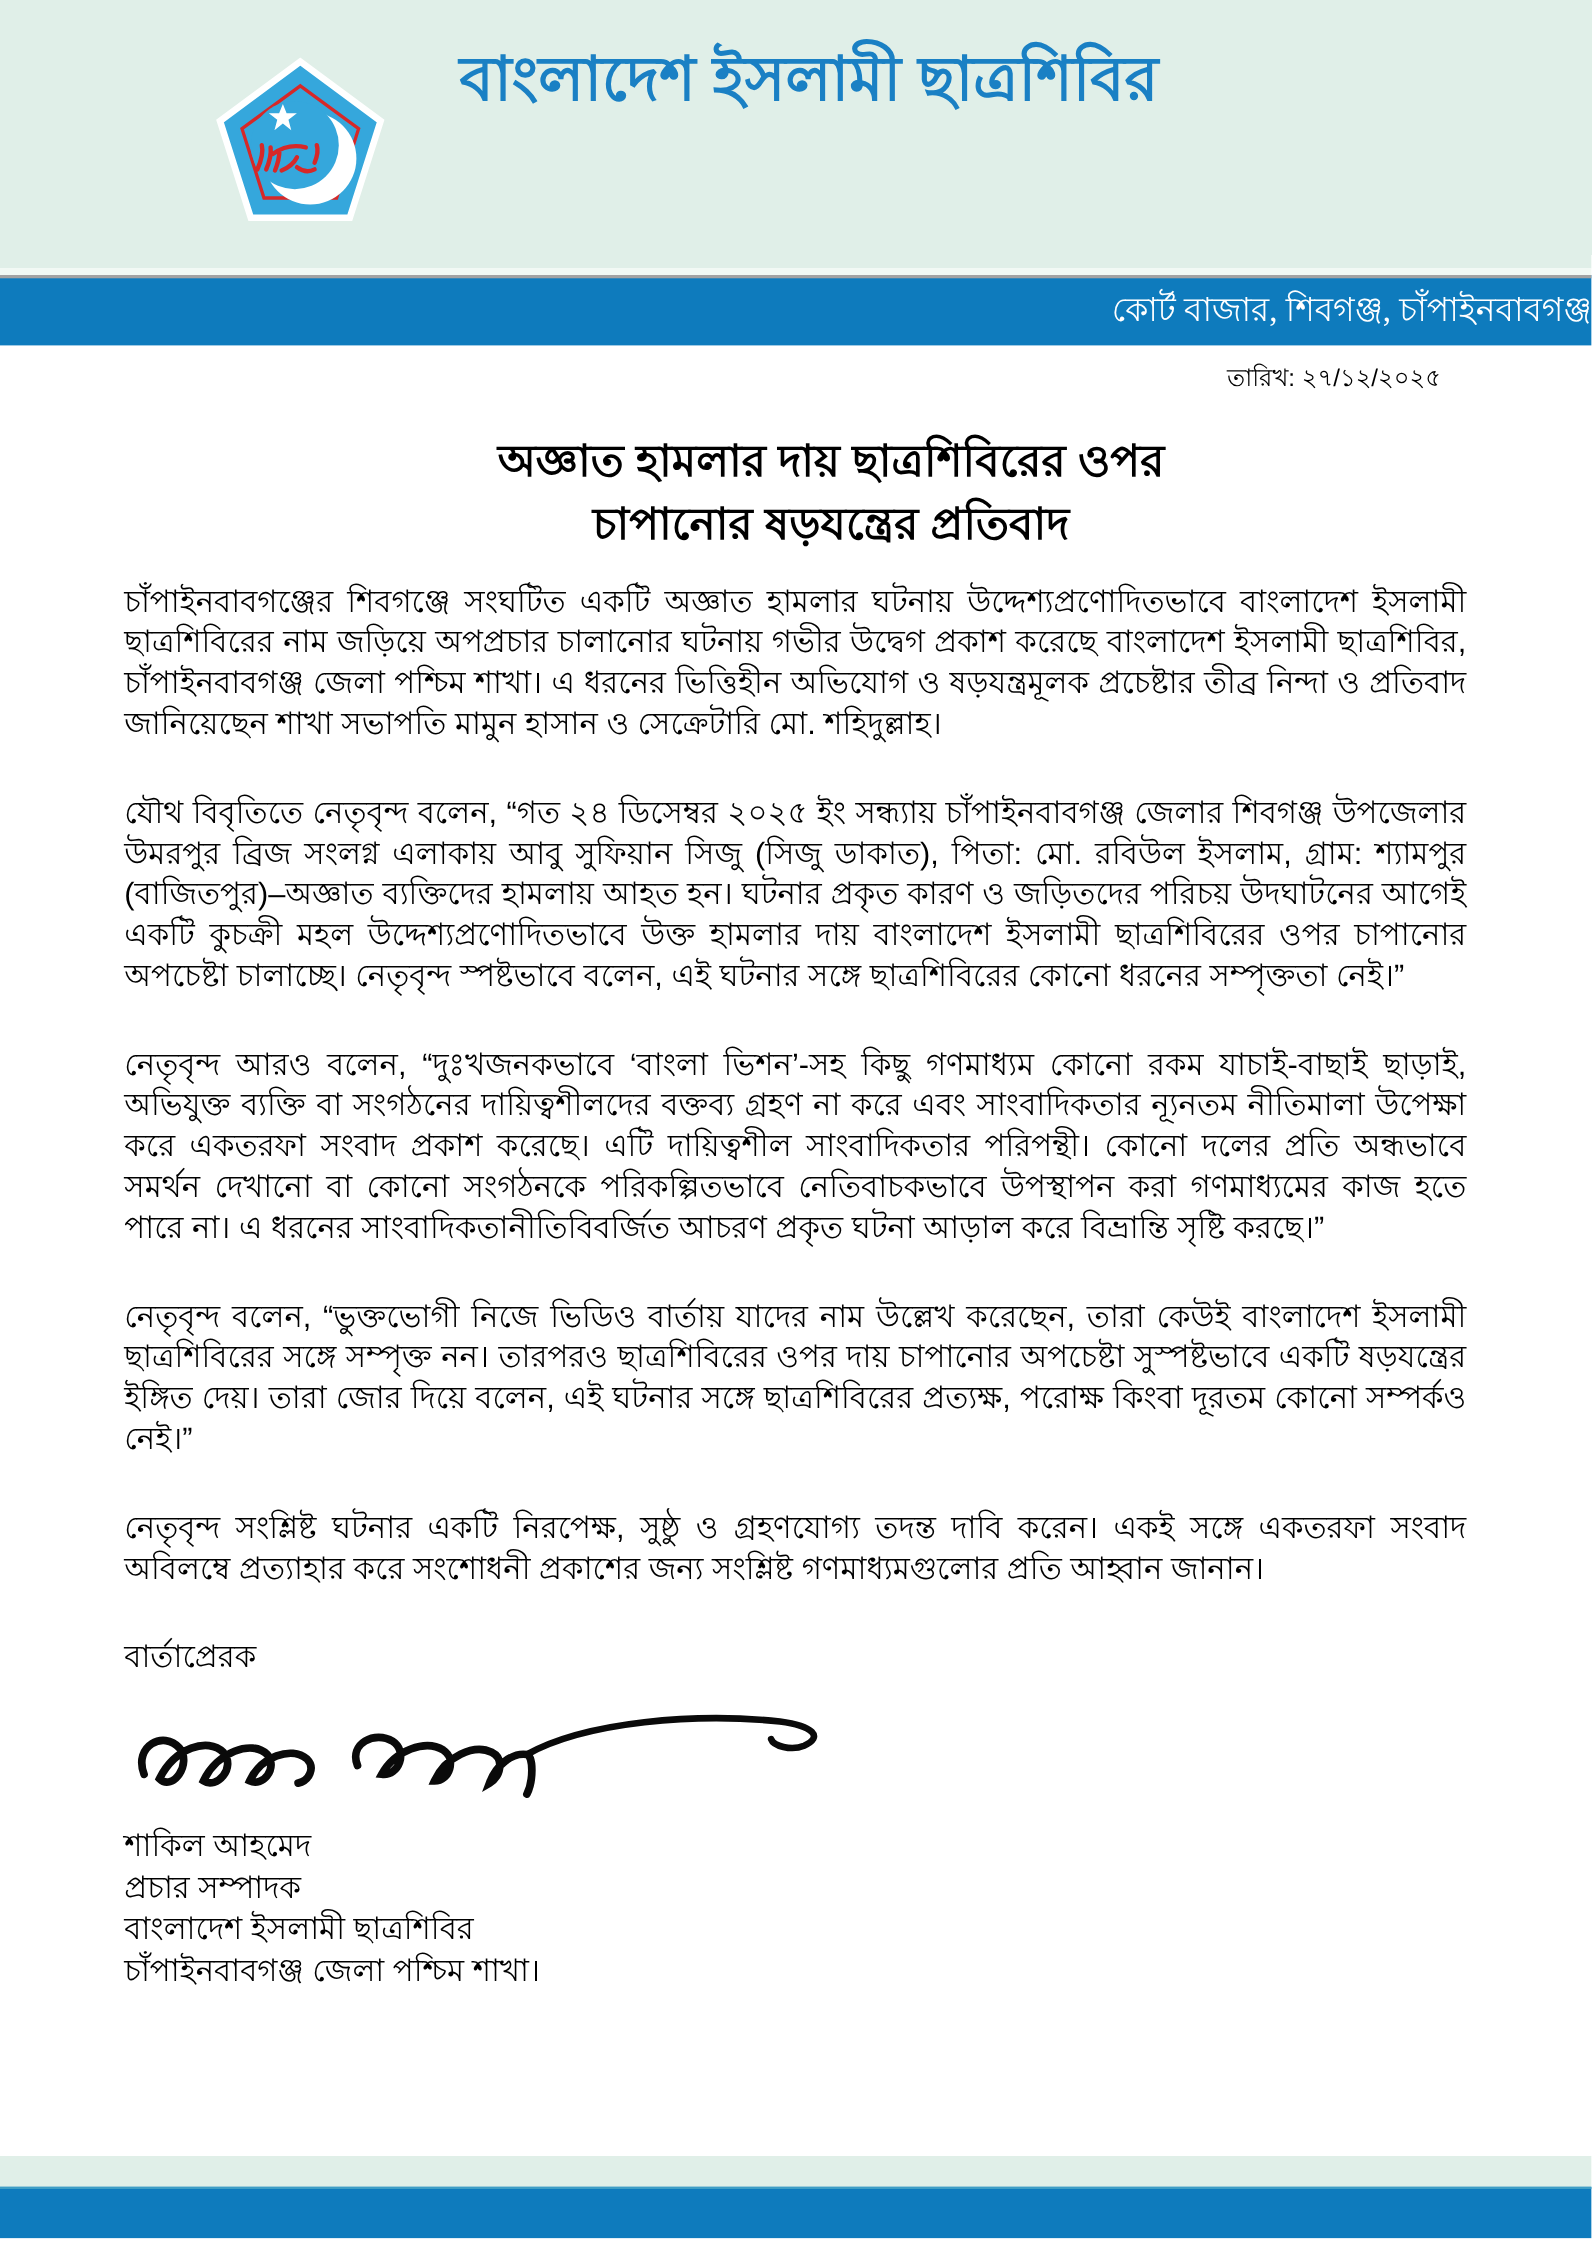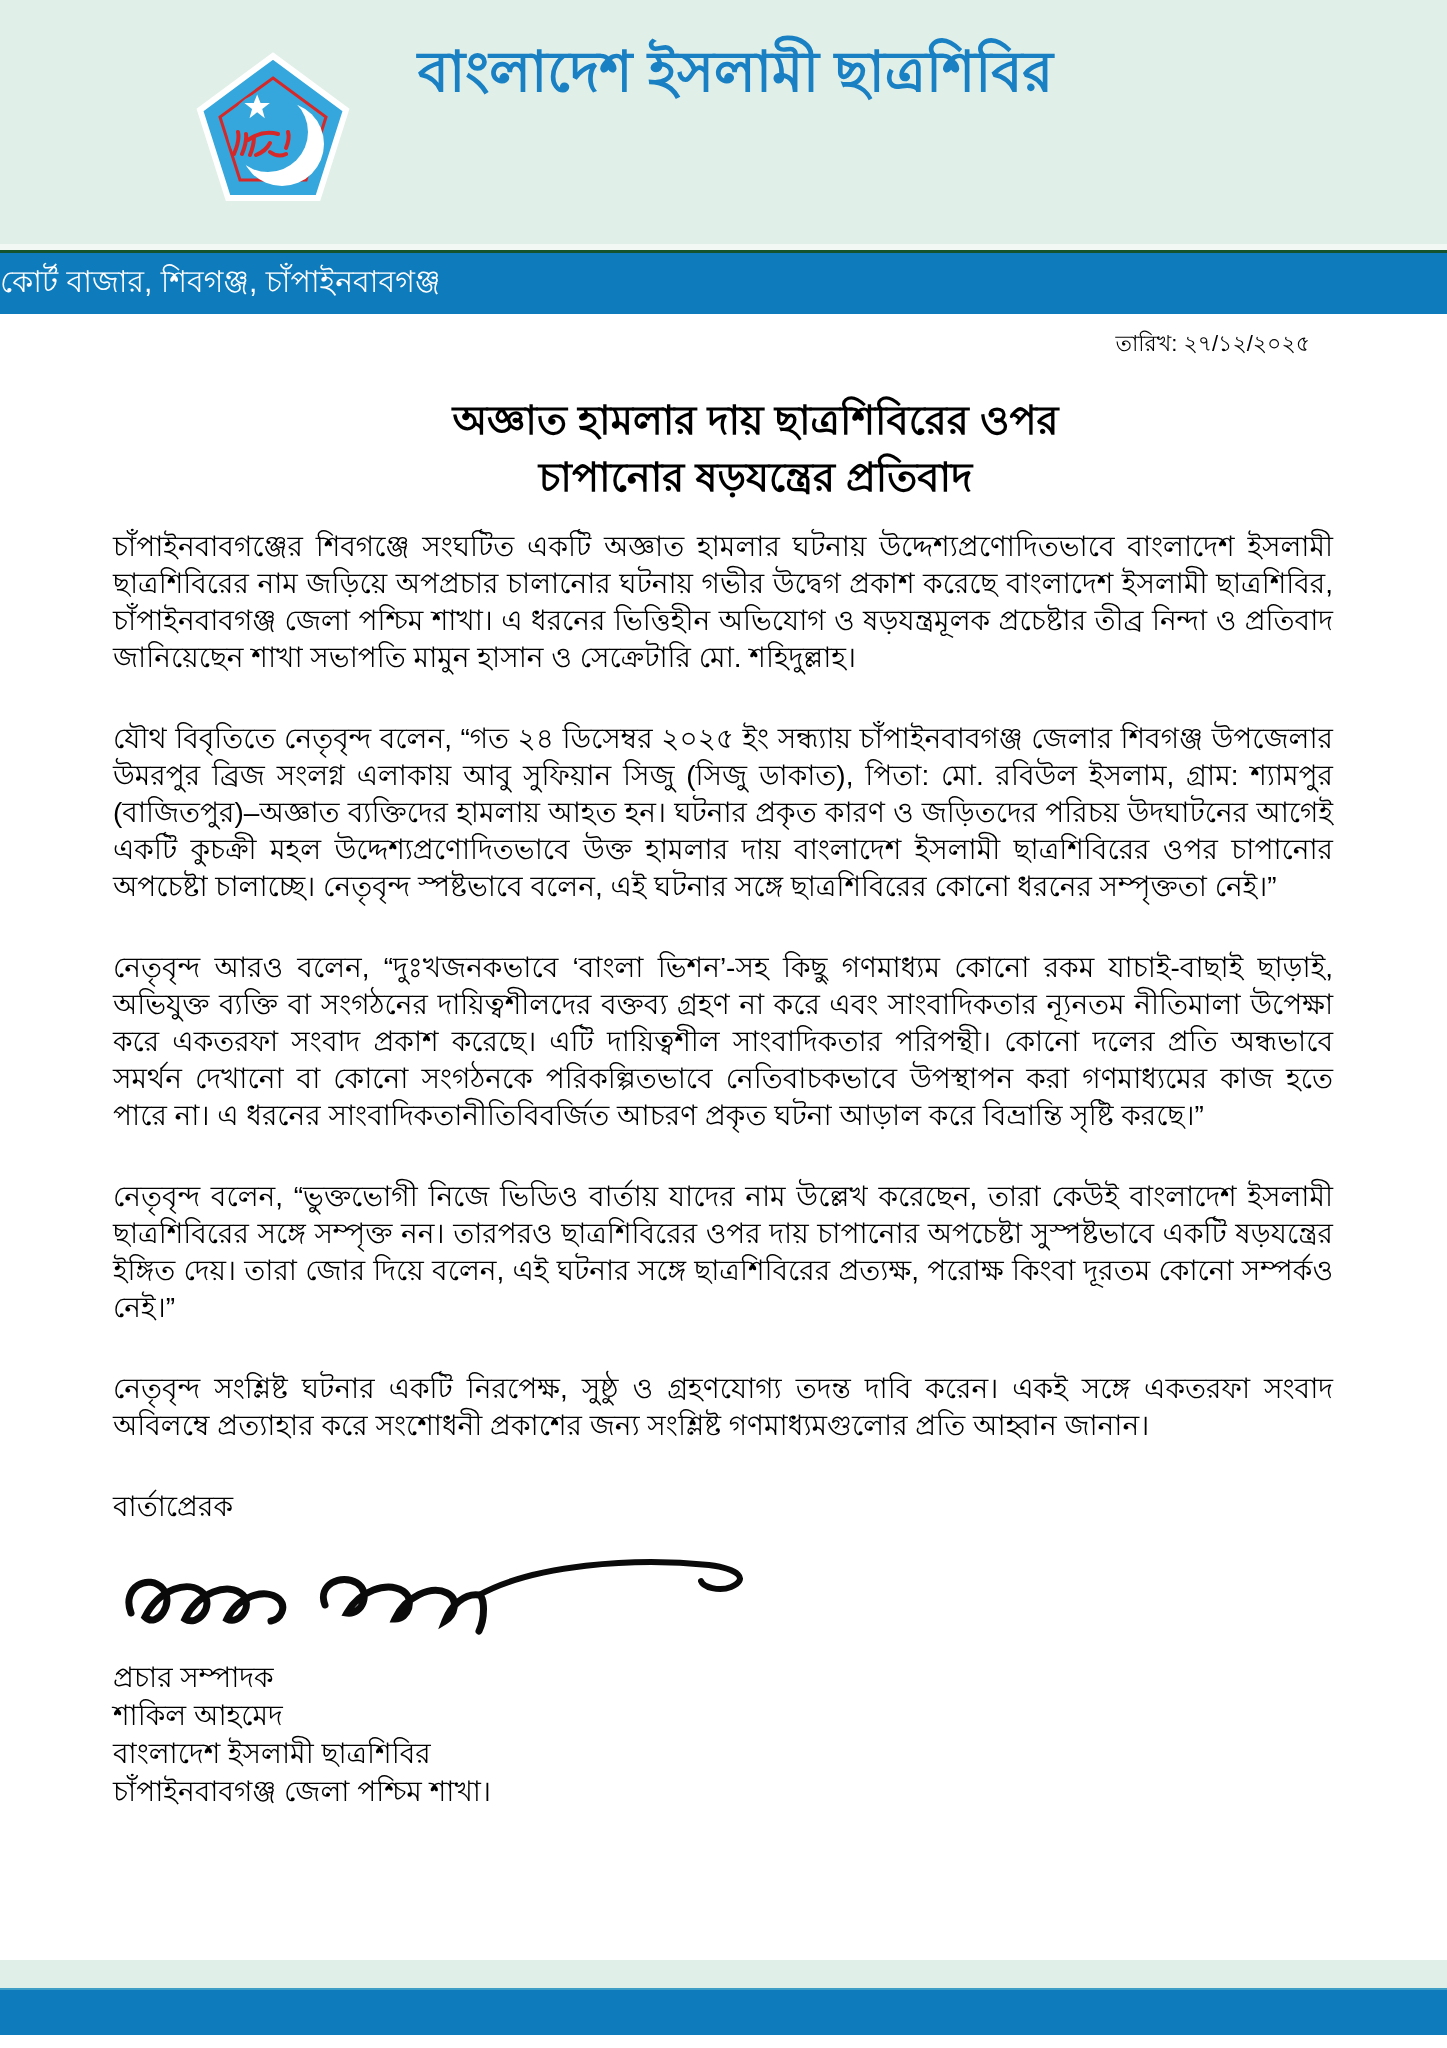--- a/index.html
+++ b/index.html
@@ -24,22 +24,22 @@
   .org-name {
     font-size:56px; font-weight:bold; color:#1a80c4; letter-spacing:0px; line-height:64px;
   }
   .branch-name {
     font-size:44px; font-weight:bold; color:#111111; margin-top:10px; line-height:52px;
   }
 
   
   .address-bar {
     position:absolute; top:250px; left:0; width:100%; height:61px;
-    background:#0e7bbd; border-top:3px solid #14532d;
-    display:flex; align-items:center; justify-content:flex-start;
+    background:#0e7bbd; border-top:3px solid #a3a3a3;
+    display:flex; align-items:center; justify-content:flex-end;font-family:Liberation Serif, serif;
   }
   .address-bar span { color:#ffffff; font-size:30px; }
 
   
   .date-line {
     position:absolute; top:326px; right:137px;
     font-size:22px; color:#000000;
   }
 
   
@@ -118,22 +118,22 @@
     <p>নেতৃবৃন্দ সংশ্লিষ্ট ঘটনার একটি নিরপেক্ষ, সুষ্ঠু ও গ্রহণযোগ্য তদন্ত দাবি করেন। একই সঙ্গে একতরফা সংবাদ অবিলম্বে প্রত্যাহার করে সংশোধনী প্রকাশের জন্য সংশ্লিষ্ট গণমাধ্যমগুলোর প্রতি আহ্বান জানান।</p>
 
     <div class="signature-section">
       <div class="sender-label">বার্তাপ্রেরক</div>
       <svg class="signature-svg" width="680" height="110" viewBox="0 0 680 110">
         <path d="M18,78 C8,52 36,38 50,54 C62,68 44,94 32,82 C46,54 76,44 90,58 C102,72 84,92 72,84 C84,58 116,46 130,60 C140,72 126,90 114,84 C124,62 152,52 166,64 C174,72 168,84 158,86" fill="none" stroke="#0a0a0a" stroke-width="7" stroke-linecap="round"></path>
         <path d="M212,70 C204,50 228,38 244,48 C258,57 250,80 234,78 C246,56 274,46 290,56 C302,64 296,84 282,84 C292,62 318,50 334,58 C346,64 342,80 332,86 C338,70 352,58 366,60 C372,62 372,84 366,96" fill="none" stroke="#0a0a0a" stroke-width="7" stroke-linecap="round"></path>
         <path d="M366,60 C420,30 520,22 596,30 C626,34 636,44 618,52 C606,57 590,52 588,46" fill="none" stroke="#0a0a0a" stroke-width="6" stroke-linecap="round"></path>
       </svg>
       <div class="sig-name-block">
+        <div>শাকিল আহমেদ</div>
         <div>প্রচার সম্পাদক</div>
-        <div>শাকিল আহমেদ</div>
         <div>বাংলাদেশ ইসলামী ছাত্রশিবির</div>
         <div>চাঁপাইনবাবগঞ্জ জেলা পশ্চিম শাখা।</div>
       </div>
     </div>
   </div>
 
   <div class="footer-mint"></div>
   <div class="footer-blue"></div>
 
 </div>

